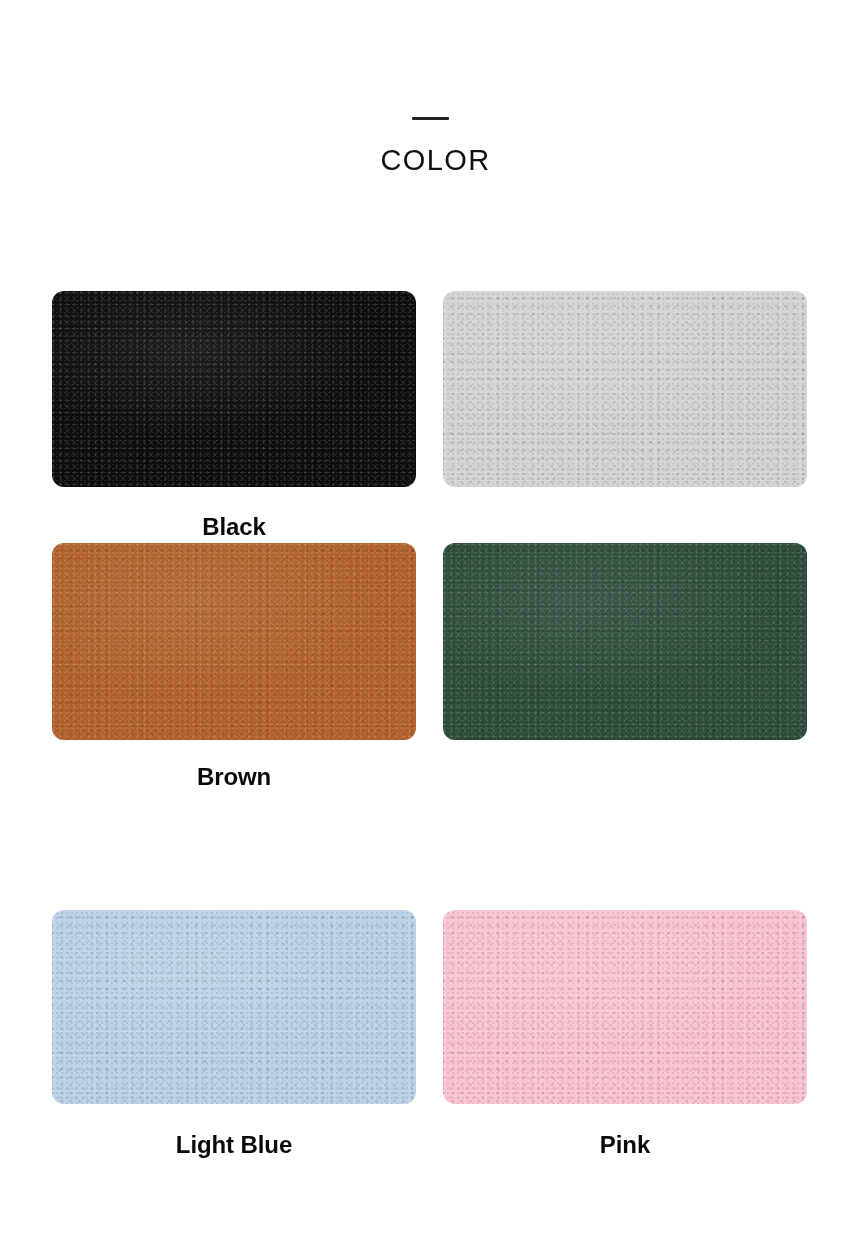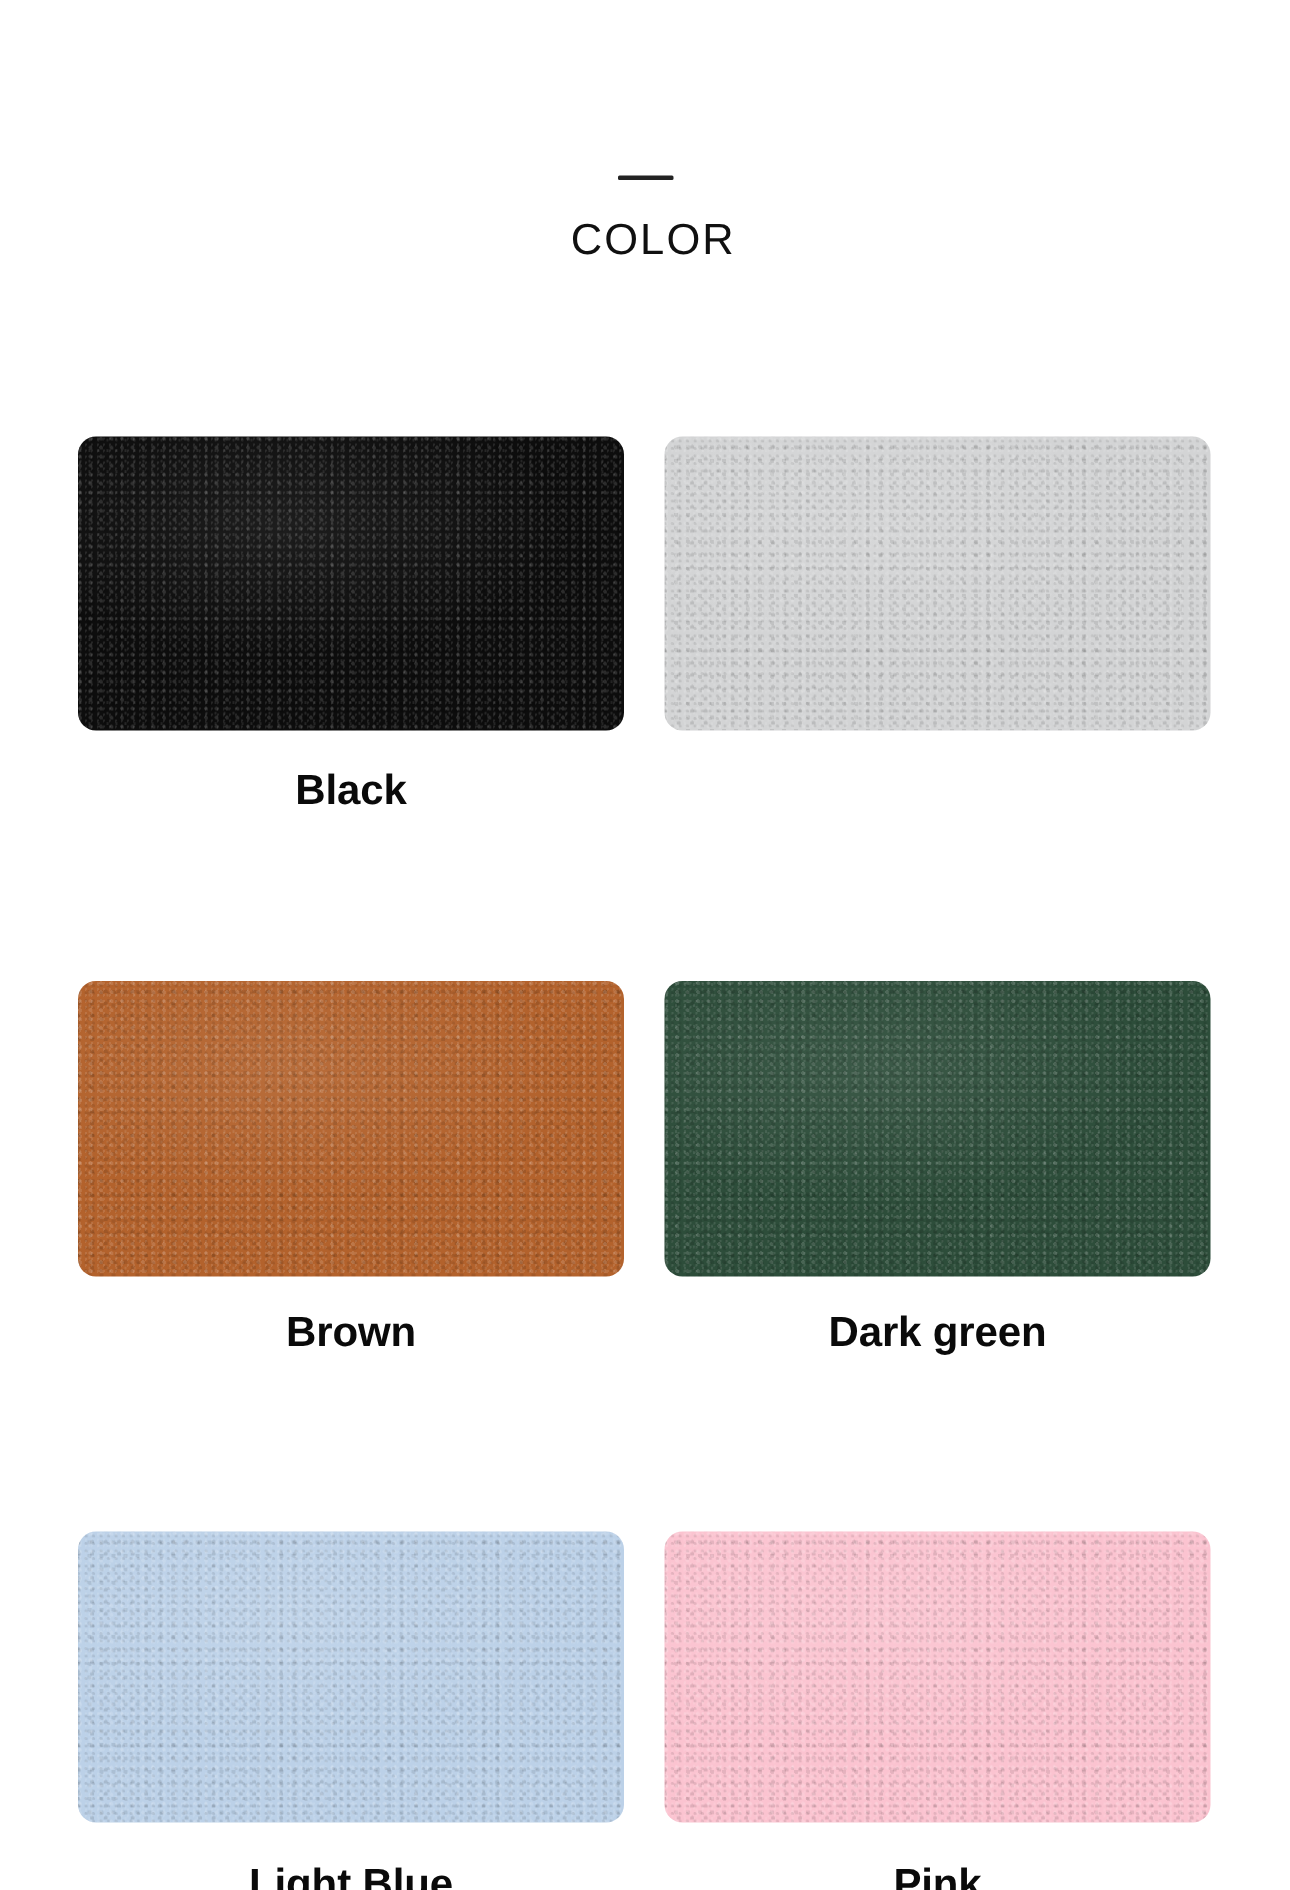--- a/index.html
+++ b/index.html
@@ -58,21 +58,21 @@
     display: grid;
     grid-template-columns: 364px 364px;
     column-gap: 27px;
     row-gap: 0px;
   }
 
   .swatch-cell {
     width: 364px;
   }
   
-  .swatch-cell.row-2 { margin-top: 111px; }
+  .swatch-cell.row-2 { }
   .swatch-cell.row-3 { margin-top: 117px; }
 
   .swatch-chip {
     position: relative;
     width: 364px;
     height: 196px;
     border-radius: 12px;
     overflow: hidden;
     background-color: #cccccc;
   }
@@ -108,21 +108,21 @@
     inset: 0;
     background: radial-gradient(ellipse 80% 70% at 38% 30%,
                 rgba(255,255,255,0.07) 0%, rgba(255,255,255,0) 65%);
     pointer-events: none;
   }
 
   .swatch-label {
     margin-top: 24px;
     text-align: center;
     font-family: "Liberation Sans", sans-serif;
-    font-size: 28px;
+    font-size: 24px;
     font-weight: 700;
     letter-spacing: -0.1px;
     color: #0a0a0a;
     line-height: 32px;
   }
   .swatch-cell.row-2 .swatch-label { margin-top: 21px; }
   .swatch-cell.row-3 .swatch-label { margin-top: 25px; }
 </style>
 </head>
 <body style="background: rgb(255, 255, 255);">
@@ -161,21 +161,20 @@
       </div>
       <div class="swatch-label">Brown</div>
     </div>
 
     <div class="swatch-cell row-2">
       <div class="swatch-chip" style="background-color: rgb(45, 77, 58);">
         <span class="grain"></span>
         <span class="grain-fine"></span>
         <span class="sheen"></span>
       </div>
-      <div class="swatch-label">Dark green</div>
     </div>
 
     <div class="swatch-cell row-3">
       <div class="swatch-chip" style="background-color: rgb(188, 209, 232);">
         <span class="grain"></span>
         <span class="grain-fine"></span>
         <span class="sheen"></span>
       </div>
       <div class="swatch-label">Light Blue</div>
     </div>

